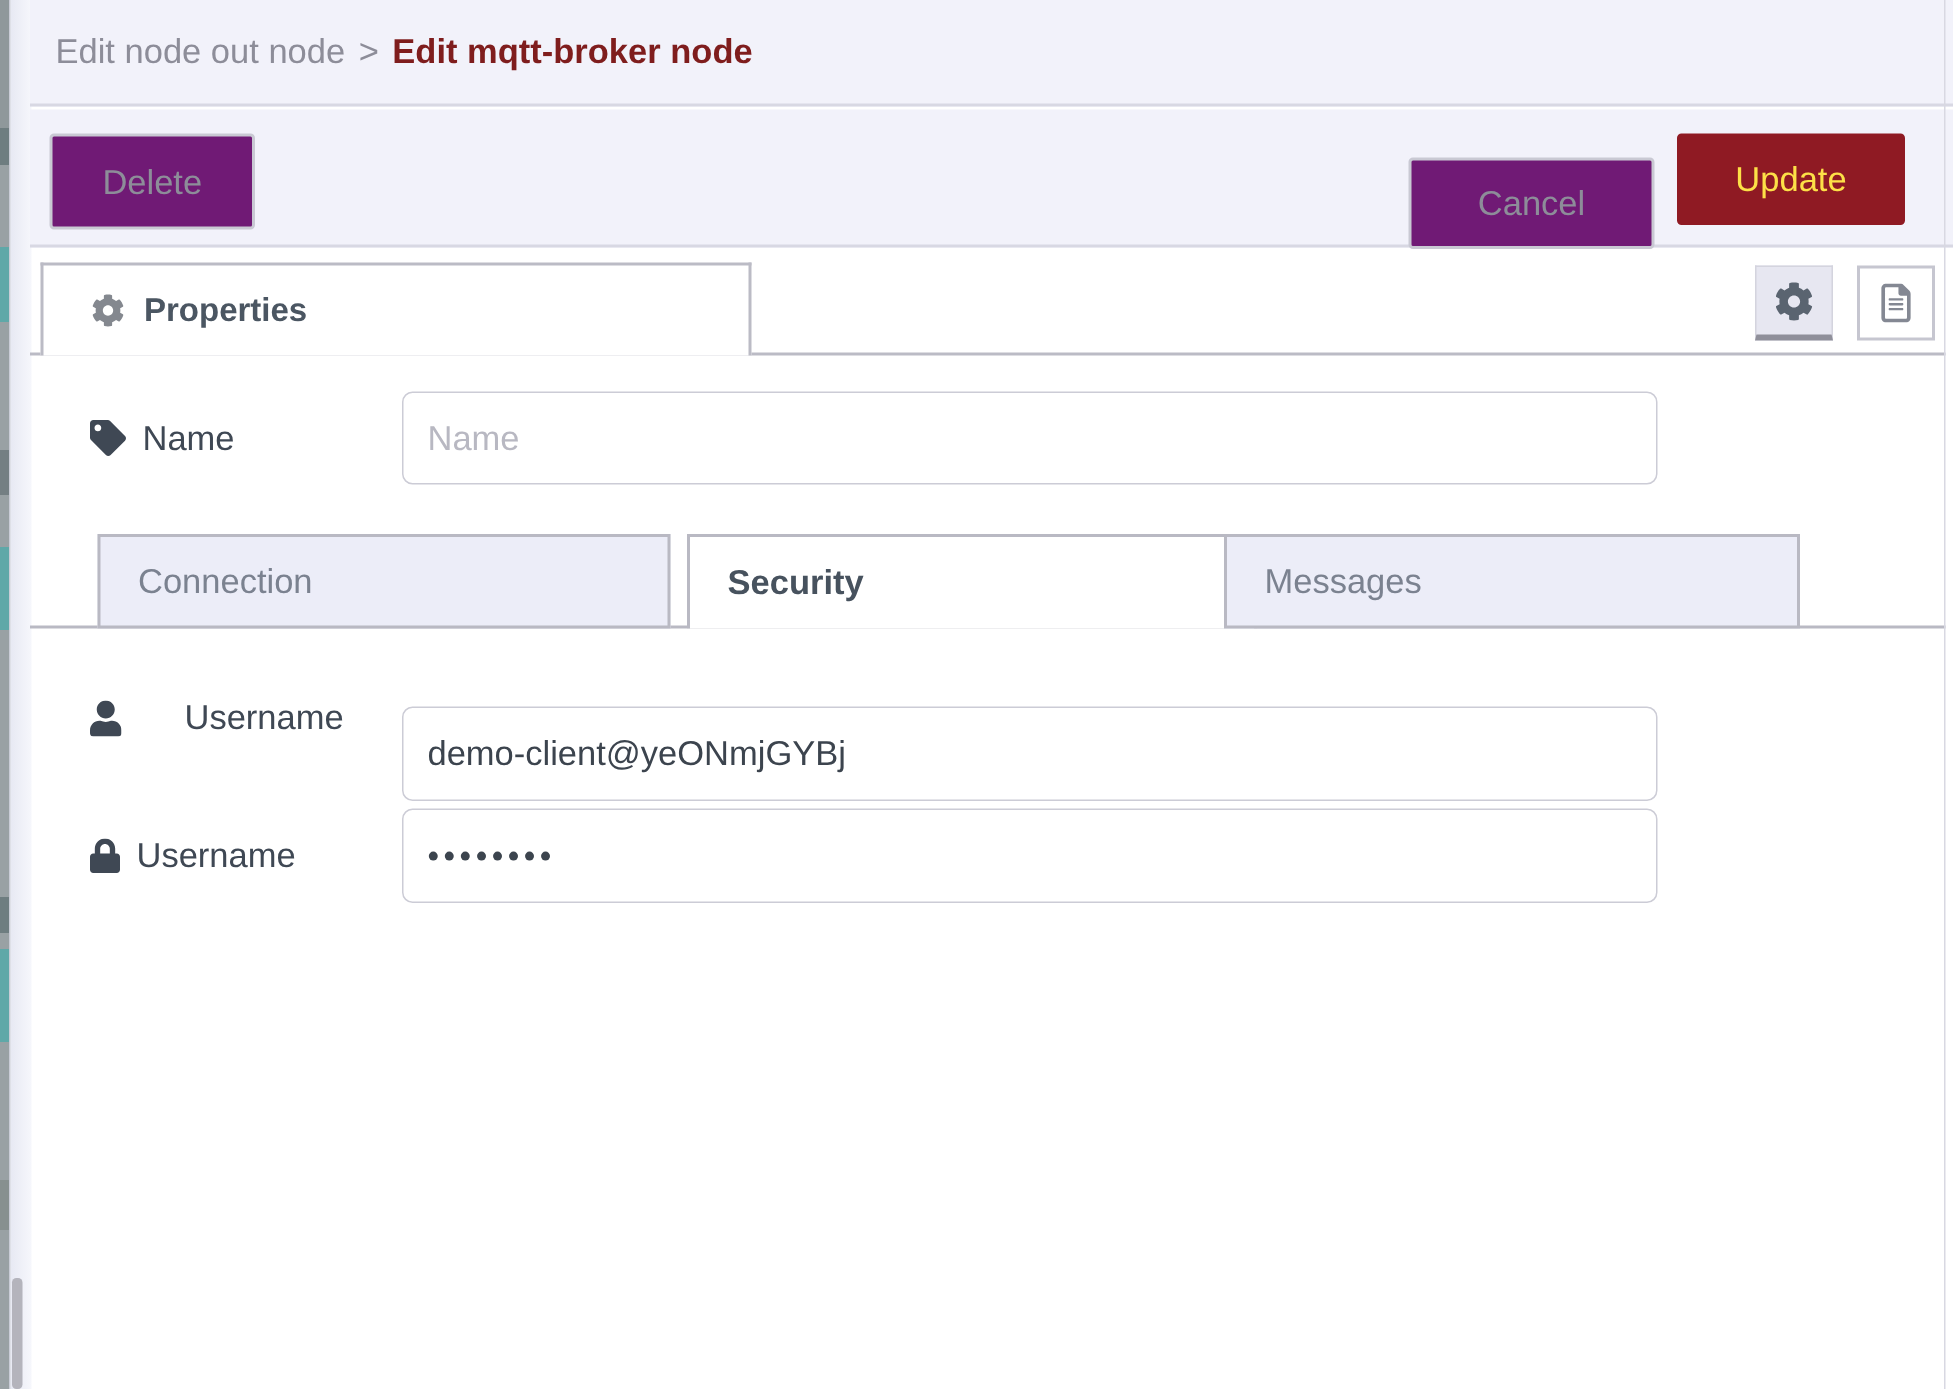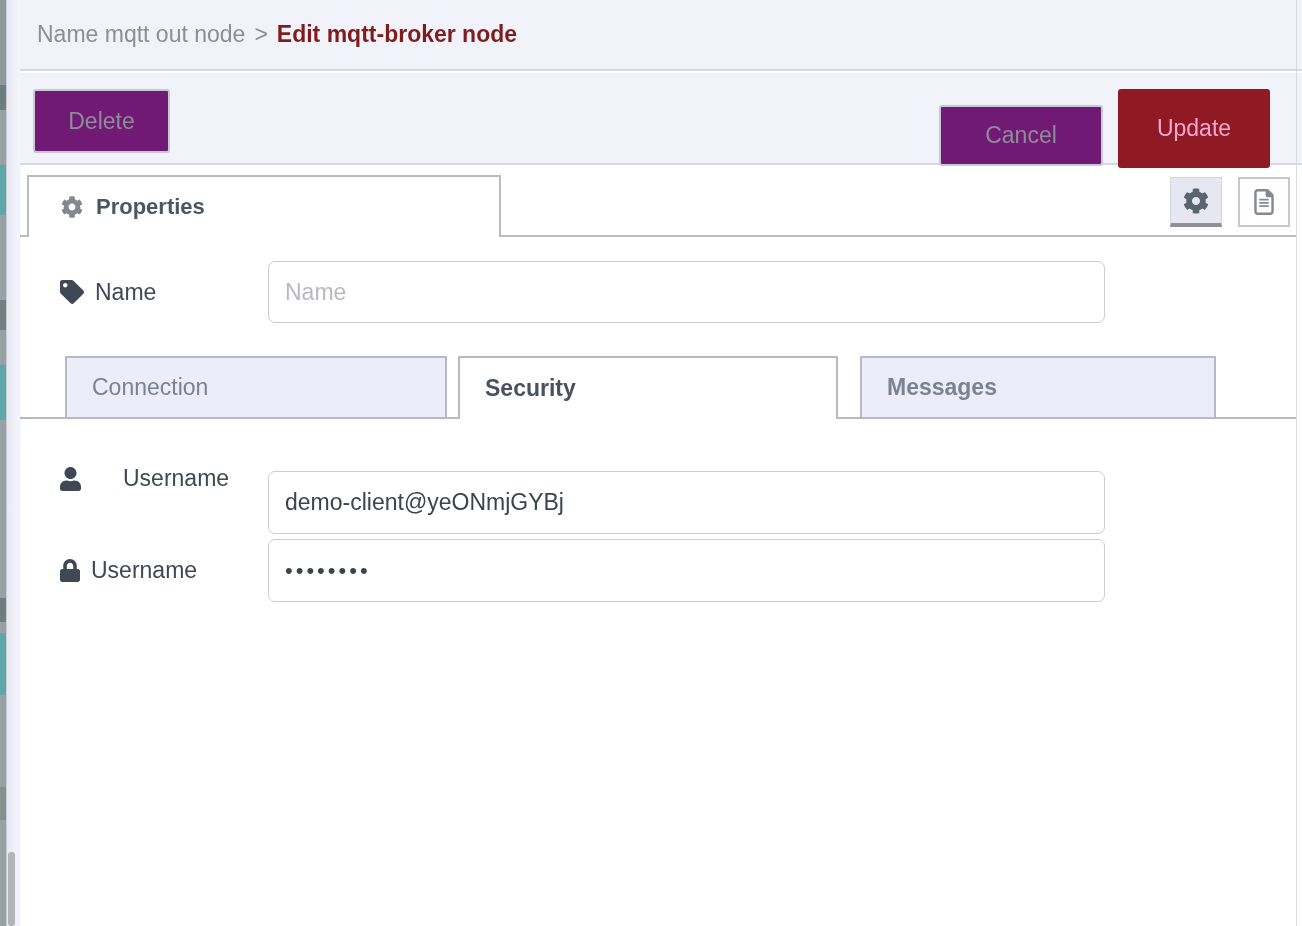--- a/index.html
+++ b/index.html
@@ -62,22 +62,22 @@
     position:absolute;box-sizing:border-box;font-size:23px;
     display:flex;align-items:center;justify-content:center;
     border-radius:3px;cursor:pointer;
   }
   .btn-plain{
     background:#701a75;border:2px solid #c9c9d3;color:#8d8d99;
   }
   .btn-delete{left:13px;top:16px;width:137px;height:64px;}
   .btn-cancel{left:919px;top:32px;width:164px;height:61px;}
   .btn-update{
-    left:1098px;top:16px;width:152px;height:79px;
-    background:#8f1a23;border:2px solid #8f1a23;color:#f9a8d4;
+    left:1098px;top:16px;width:152px;height:61px;
+    background:#8f1a23;border:2px solid #8f1a23;color:#fde047;
   }
 
   
   .props-row{
     position:absolute;left:20px;top:175px;right:5px;height:60px;
     border-bottom:2px solid #bbbbc5;
   }
   .props-tab{
     position:absolute;left:7px;top:0;bottom:-2px;width:474px;
     background:#ffffff;border:2px solid #bbbbc5;border-bottom:none;
@@ -131,31 +131,31 @@
   }
   .s-tab-inactive{
     background:#ecedf8;border:2px solid #b9b9c3;color:#7b8290;
   }
   .s-tab-active{
     background:#ffffff;border:2px solid #b9b9c3;border-bottom:none;
     color:#47525e;font-weight:bold;
   }
   .s-tab-connection{left:45px;width:382px;}
   .s-tab-security{left:438px;width:380px;}
-  .s-tab-messages{left:840px;width:356px;font-weight:bold;}
+  .s-tab-messages{left:796px;width:384px;}
 </style>
 </head>
 <body>
 
 <div class="workspace-edge"></div>
 <div class="tray-gap"></div>
 <div class="left-scroll-thumb"></div>
 
 <div class="titlebar">
-  <span class="crumb-parent">Name mqtt out node</span>
+  <span class="crumb-parent">Edit node out node</span>
   <span class="crumb-sep">&gt;</span>
   <span class="crumb-current">Edit mqtt-broker node</span>
 </div>
 
 <div class="actionbar">
   <div class="btn btn-plain btn-delete">Delete</div>
   <div class="btn btn-plain btn-cancel">Cancel</div>
   <div class="btn btn-update">Update</div>
 </div>
 

